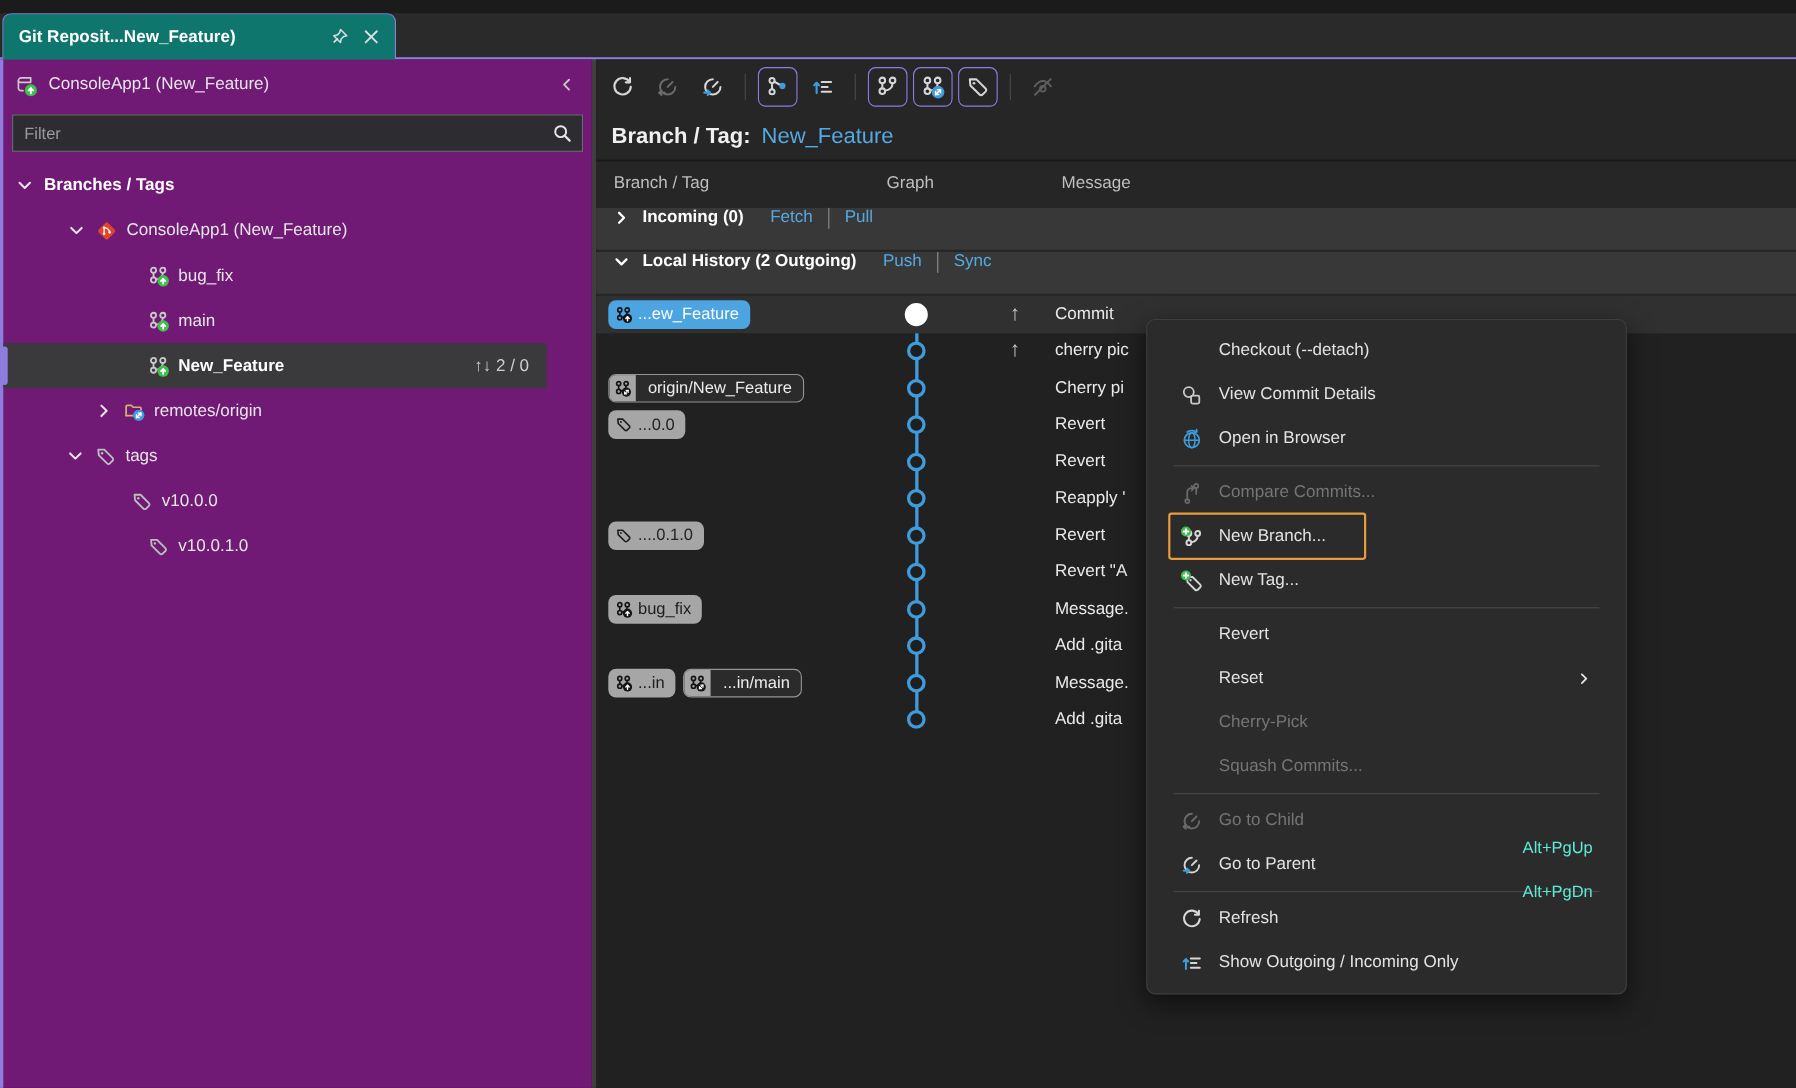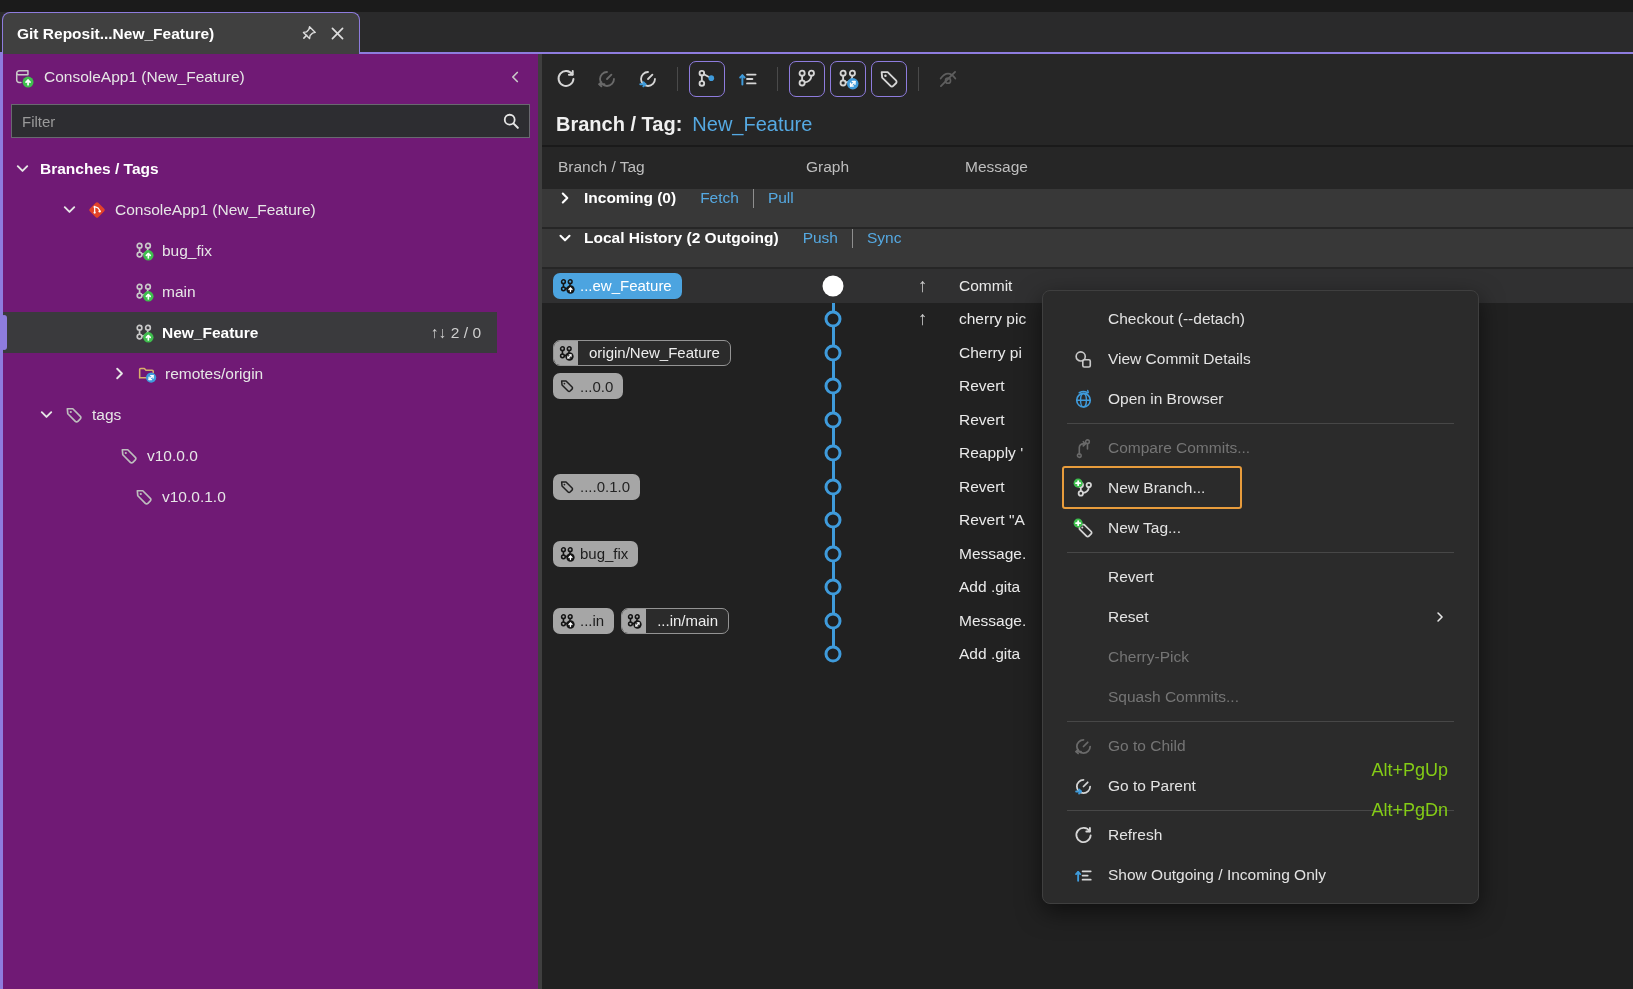--- a/index.html
+++ b/index.html
@@ -4,21 +4,21 @@
 <style>
   * { margin:0; padding:0; box-sizing:border-box; }
   html,body { width:1633px; height:989px; overflow:hidden; background:#1b1b1b;
     font-family:"Liberation Sans","DejaVu Sans",sans-serif; color:#e6e6e6; }
   svg { display:block; }
 
   
   .tabstrip { position:relative; height:54px; background:#2a2a2b; }
   .tabstrip-top { position:absolute; left:0; top:0; right:0; height:12px; background:#1b1b1b; }
   .tabline { position:absolute; left:0; right:0; top:52px; height:2px; background:#8e7cde; }
-  .tab { position:absolute; left:2px; top:12px; width:358px; height:42px; background:#404040;
+  .tab { position:absolute; left:2px; top:12px; width:358px; height:42px; background:#0f766e;
     border:1.5px solid #8e7cde; border-bottom:none; border-radius:8px 8px 0 0; z-index:2;
     display:flex; align-items:center; gap:10px; padding:0 12px 0 14px; }
   .tab-title { font-weight:bold; font-size:15.5px; color:#fff; flex:1; white-space:nowrap; }
   .tab-ic { width:19px; height:19px; opacity:.95; }
 
   
   .app { display:flex; height:935px; }
   .left-panel { width:538px; background:#701a75; border-left:3px solid #8e7cde; position:relative; }
   .divider { width:4px; background:#3f3f3f; }
   .main-panel { flex:1; background:#262626; position:relative; display:flex; flex-direction:column; }
@@ -88,21 +88,21 @@
 
   
   .context-menu { position:absolute; left:500px; top:236px; width:437px; background:#2b2b2b;
     border:1px solid #3f3f3f; border-radius:8px; box-shadow:0 8px 24px rgba(0,0,0,.55);
     padding:8px 14px; z-index:5; }
   .mi { position:relative; height:40px; display:flex; align-items:center; gap:13px; padding:0 16px 0 14px;
     font-size:15.5px; color:#e3e3e3; }
   .mi .mi-ic { width:24px; height:21px; display:flex; align-items:center; justify-content:center; flex:none; }
   .mi .mi-ic svg { width:21px; height:21px; }
   .mi.disabled { color:#757575; }
-  .mi .shortcut { margin-left:auto; color:#84cc16; font-size:18px;margin-top:48px; }
+  .mi .shortcut { margin-left:auto; color:#5eead4; font-size:15px;margin-top:48px; }
   .mi .sub { margin-left:auto; width:16px; height:16px; }
   .mi-sep { height:1px; background:#474747; margin:4px 10px; }
   .mi-highlight { position:absolute; left:5px; top:-2px; width:180px; height:43px;
     border:2.5px solid #e89c3c; border-radius:3px; pointer-events:none; }
 </style>
 </head>
 <body>
 
 <div class="tabstrip">
   <div class="tabstrip-top"></div>
@@ -220,39 +220,39 @@
               <path d="M5 6.4 V10" stroke="#c9c9c9" stroke-width="1.5" fill="none" stroke-linecap="round" stroke-linejoin="round"></path>
               <path d="M12.6 6.4 A5.4 5.4 0 0 1 7.3 11.7" stroke="#c9c9c9" stroke-width="1.5" fill="none" stroke-linecap="round" stroke-linejoin="round"></path>
               <circle cx="12.9" cy="12.9" r="4.7" fill="#3fbf4e"></circle>
               <path d="M12.9 15.2 V11.4" stroke="#fff" stroke-width="1.5" fill="none" stroke-linecap="round" stroke-linejoin="round"></path>
               <path d="M11.2 13 L12.9 11.3 L14.6 13" stroke="#fff" stroke-width="1.5" fill="none" stroke-linecap="round" stroke-linejoin="round"></path>
             </svg>
           </span>
           <span class="lbl">New_Feature</span>
           <span class="tree-badge">↑↓ 2 / 0</span>
         </div>
-        <div class="tree-row" style="padding-left: 82px; margin-left: 25px;">
+        <div class="tree-row" style="padding-left: 82px;">
           <span class="chev">
             <svg viewBox="0 0 18 18">
               <path d="M6.8 4.5 L11.3 9 L6.8 13.5" stroke="#e6e6e6" stroke-width="1.8" fill="none" stroke-linecap="round" stroke-linejoin="round"></path>
             </svg>
           </span>
           <span class="ic">
             <svg viewBox="0 0 18 18">
               <path d="M2.4 12.4 V5 a1 1 0 0 1 1 -1 h3.2 l1.5 1.6 h5.5 a1 1 0 0 1 1 1 v1" stroke="#d9b06a" stroke-width="1.4" fill="none" stroke-linecap="round" stroke-linejoin="round"></path>
               <path d="M2.4 12.4 h6" stroke="#d9b06a" stroke-width="1.4" fill="none" stroke-linecap="round" stroke-linejoin="round"></path>
               <circle cx="12.7" cy="12.2" r="4.6" fill="#3f9bdb"></circle>
               <path d="M10.9 14 L14.5 10.4" stroke="#fff" stroke-width="1.2" fill="none" stroke-linecap="round" stroke-linejoin="round"></path>
               <path d="M10.9 11.8 v2.2 h2.2" stroke="#fff" stroke-width="1.2" fill="none" stroke-linecap="round" stroke-linejoin="round"></path>
               <path d="M14.5 12.6 v-2.2 h-2.2" stroke="#fff" stroke-width="1.2" fill="none" stroke-linecap="round" stroke-linejoin="round"></path>
             </svg>
           </span>
           <span class="lbl">remotes/origin</span>
         </div>
-        <div class="tree-row" style="padding-left: 34px;">
+        <div class="tree-row" style="padding-left: 56px;">
           <span class="chev">
             <svg viewBox="0 0 18 18">
               <path d="M4.5 6.8 L9 11.3 L13.5 6.8" stroke="#e6e6e6" stroke-width="1.8" fill="none" stroke-linecap="round" stroke-linejoin="round"></path>
             </svg>
           </span>
           <span class="ic">
             <svg viewBox="0 0 18 18">
               <path d="M3 3.4 h4.9 l6.8 6.8 a1.6 1.6 0 0 1 0 2.3 l-2.2 2.2 a1.6 1.6 0 0 1 -2.3 0 L3.4 7.9 z" stroke="#bdbdbd" stroke-width="1.5" fill="none" stroke-linecap="round" stroke-linejoin="round"></path>
               <circle cx="6.1" cy="6.3" r="1" fill="#bdbdbd"></circle>
             </svg>

